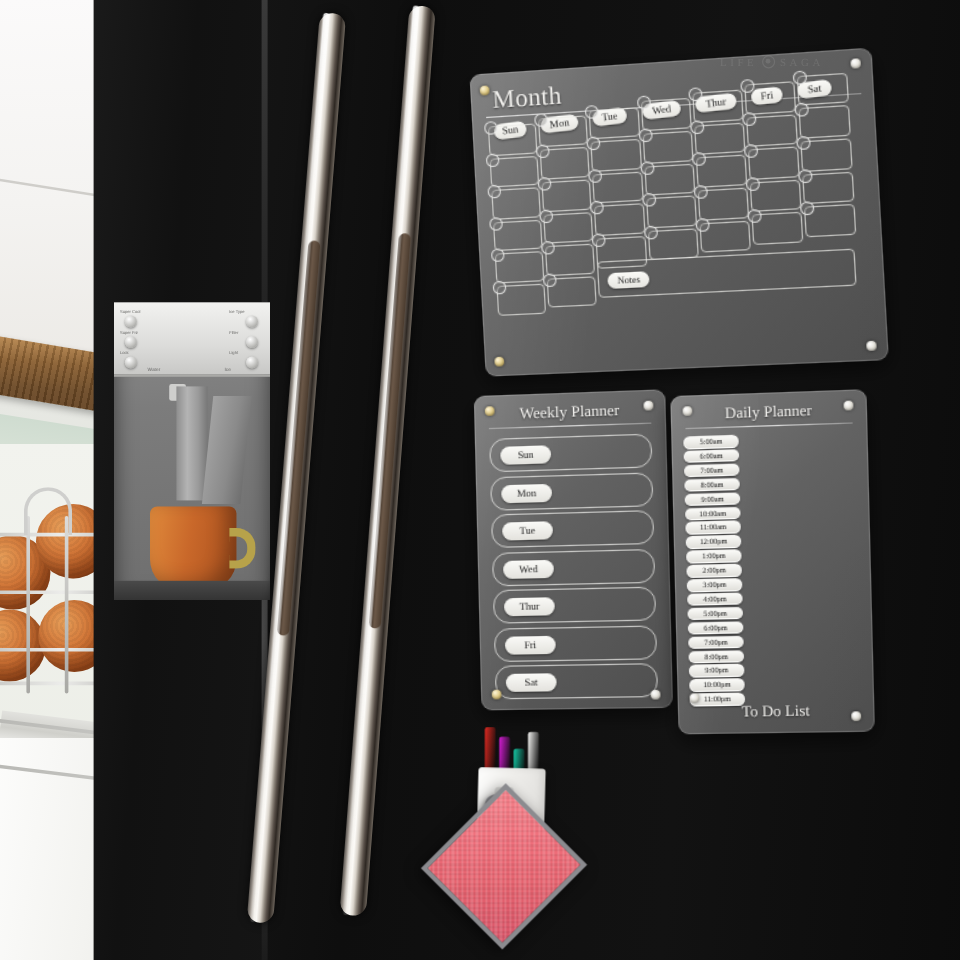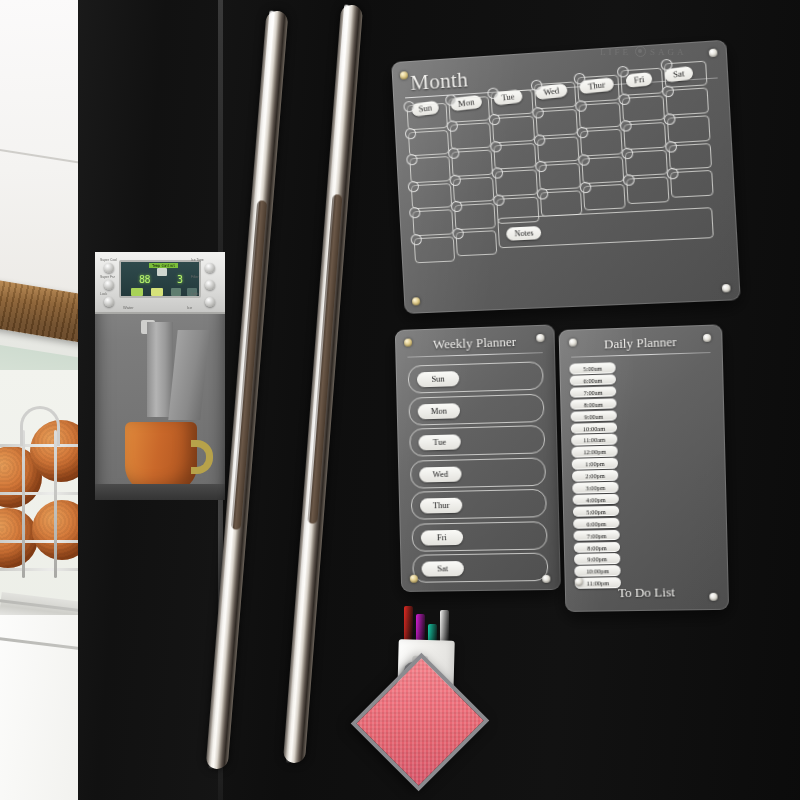--- a/index.html
+++ b/index.html
@@ -355,30 +355,20 @@
     <div class="cab-line1"></div>
     <div class="cab-line2"></div>
   </div>
 
   <div class="fridge-left-panel"></div>
   <div class="fridge"></div>
   <div class="fridge-edge-hl"></div>
 
   <div class="dispenser">
     <div class="disp-panel">
-      <div class="disp-screen">
-        <div class="seg" style="left:18px;top:12px;font-size:10px;">88</div>
-        <div class="seg" style="left:56px;top:12px;font-size:10px;">3</div>
-        <div class="seg" style="left:28px;top:1px;font-size:4px;background:#7bbd3a;color:#15260a;padding:0 3px;">Temp Control</div>
-        <div style="position:absolute;left:36px;top:6px;width:10px;height:8px;background:#cfd6cf;border-radius:1px;"></div>
-        <div style="position:absolute;left:10px;top:26px;width:12px;height:8px;background:#a8d257;border-radius:1px;"></div>
-        <div style="position:absolute;left:30px;top:26px;width:12px;height:8px;background:#d6e27a;border-radius:1px;"></div>
-        <div style="position:absolute;left:50px;top:26px;width:10px;height:8px;background:#5f7d6f;border-radius:1px;"></div>
-        <div style="position:absolute;left:66px;top:26px;width:10px;height:8px;background:#54706a;border-radius:1px;"></div>
-      </div>
       <div class="disp-knob" style="left:9px;top:11px;"></div>
       <div class="disp-knob" style="left:9px;top:28px;"></div>
       <div class="disp-knob" style="left:9px;top:45px;"></div>
       <div class="disp-knob" style="left:110px;top:11px;"></div>
       <div class="disp-knob" style="left:110px;top:28px;"></div>
       <div class="disp-knob" style="left:110px;top:45px;"></div>
       <div class="disp-lbl" style="left:5px;top:6px;">Super Cool</div>
       <div class="disp-lbl" style="left:5px;top:23px;">Super Frz</div>
       <div class="disp-lbl" style="left:5px;top:40px;">Lock</div>
       <div class="disp-lbl" style="left:96px;top:6px;">Ice Type</div>

